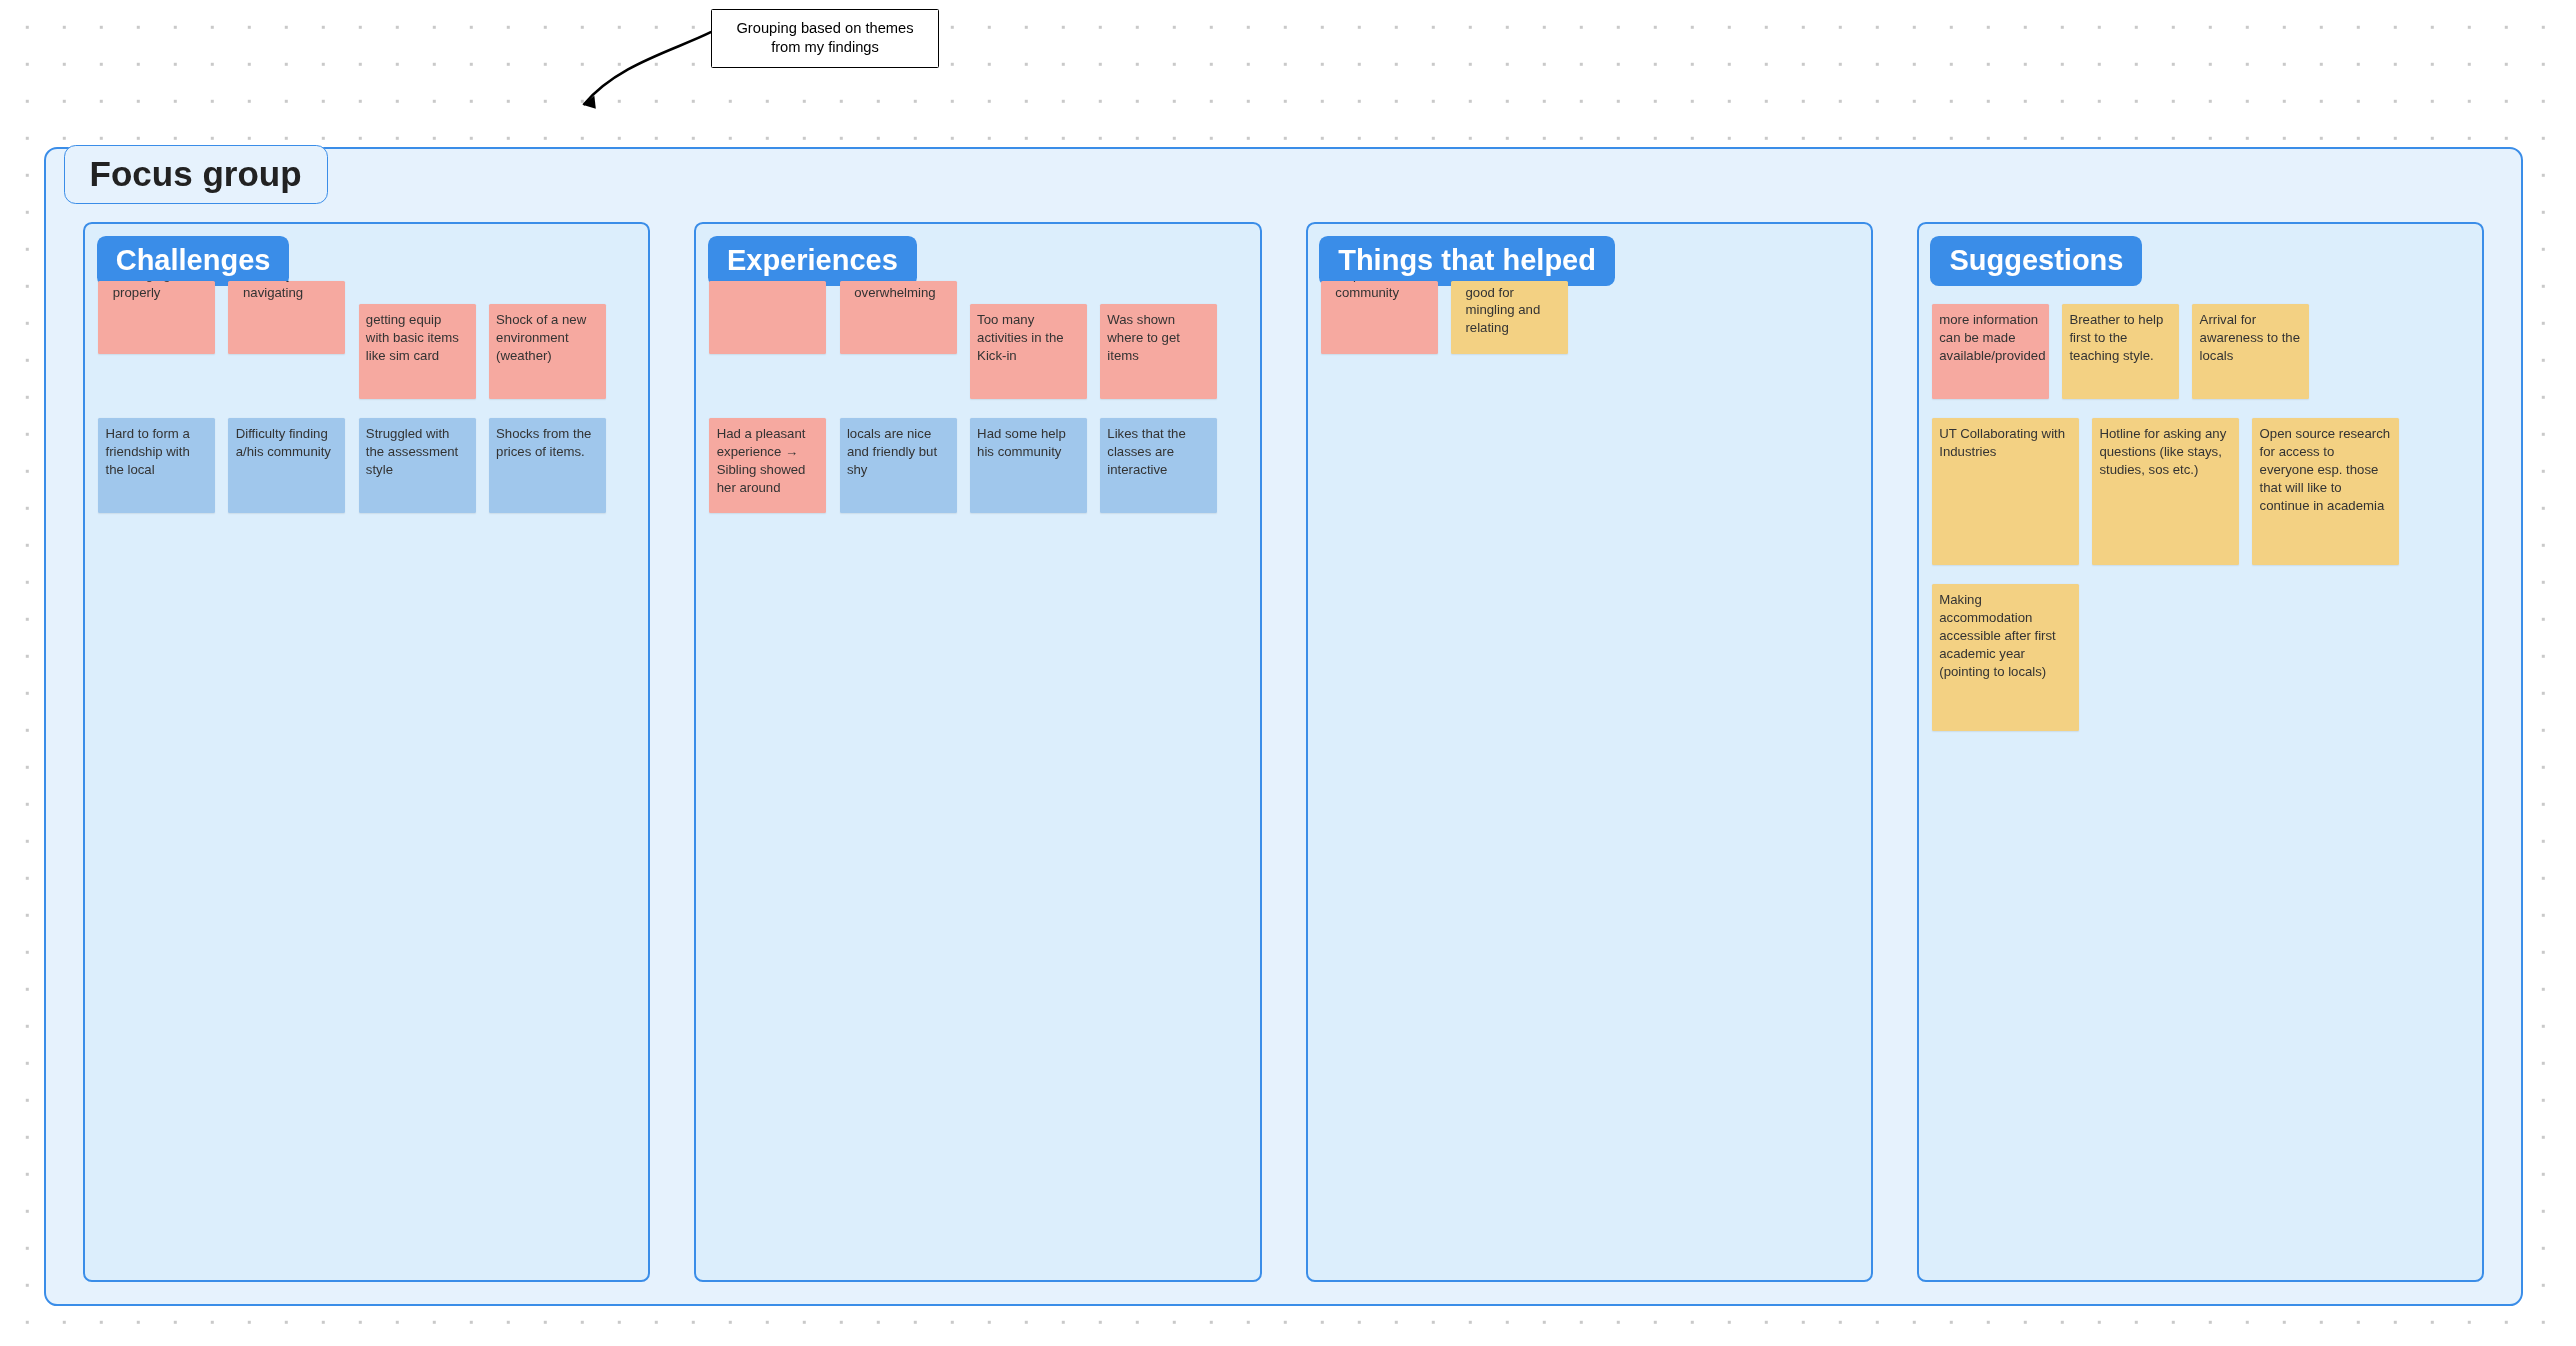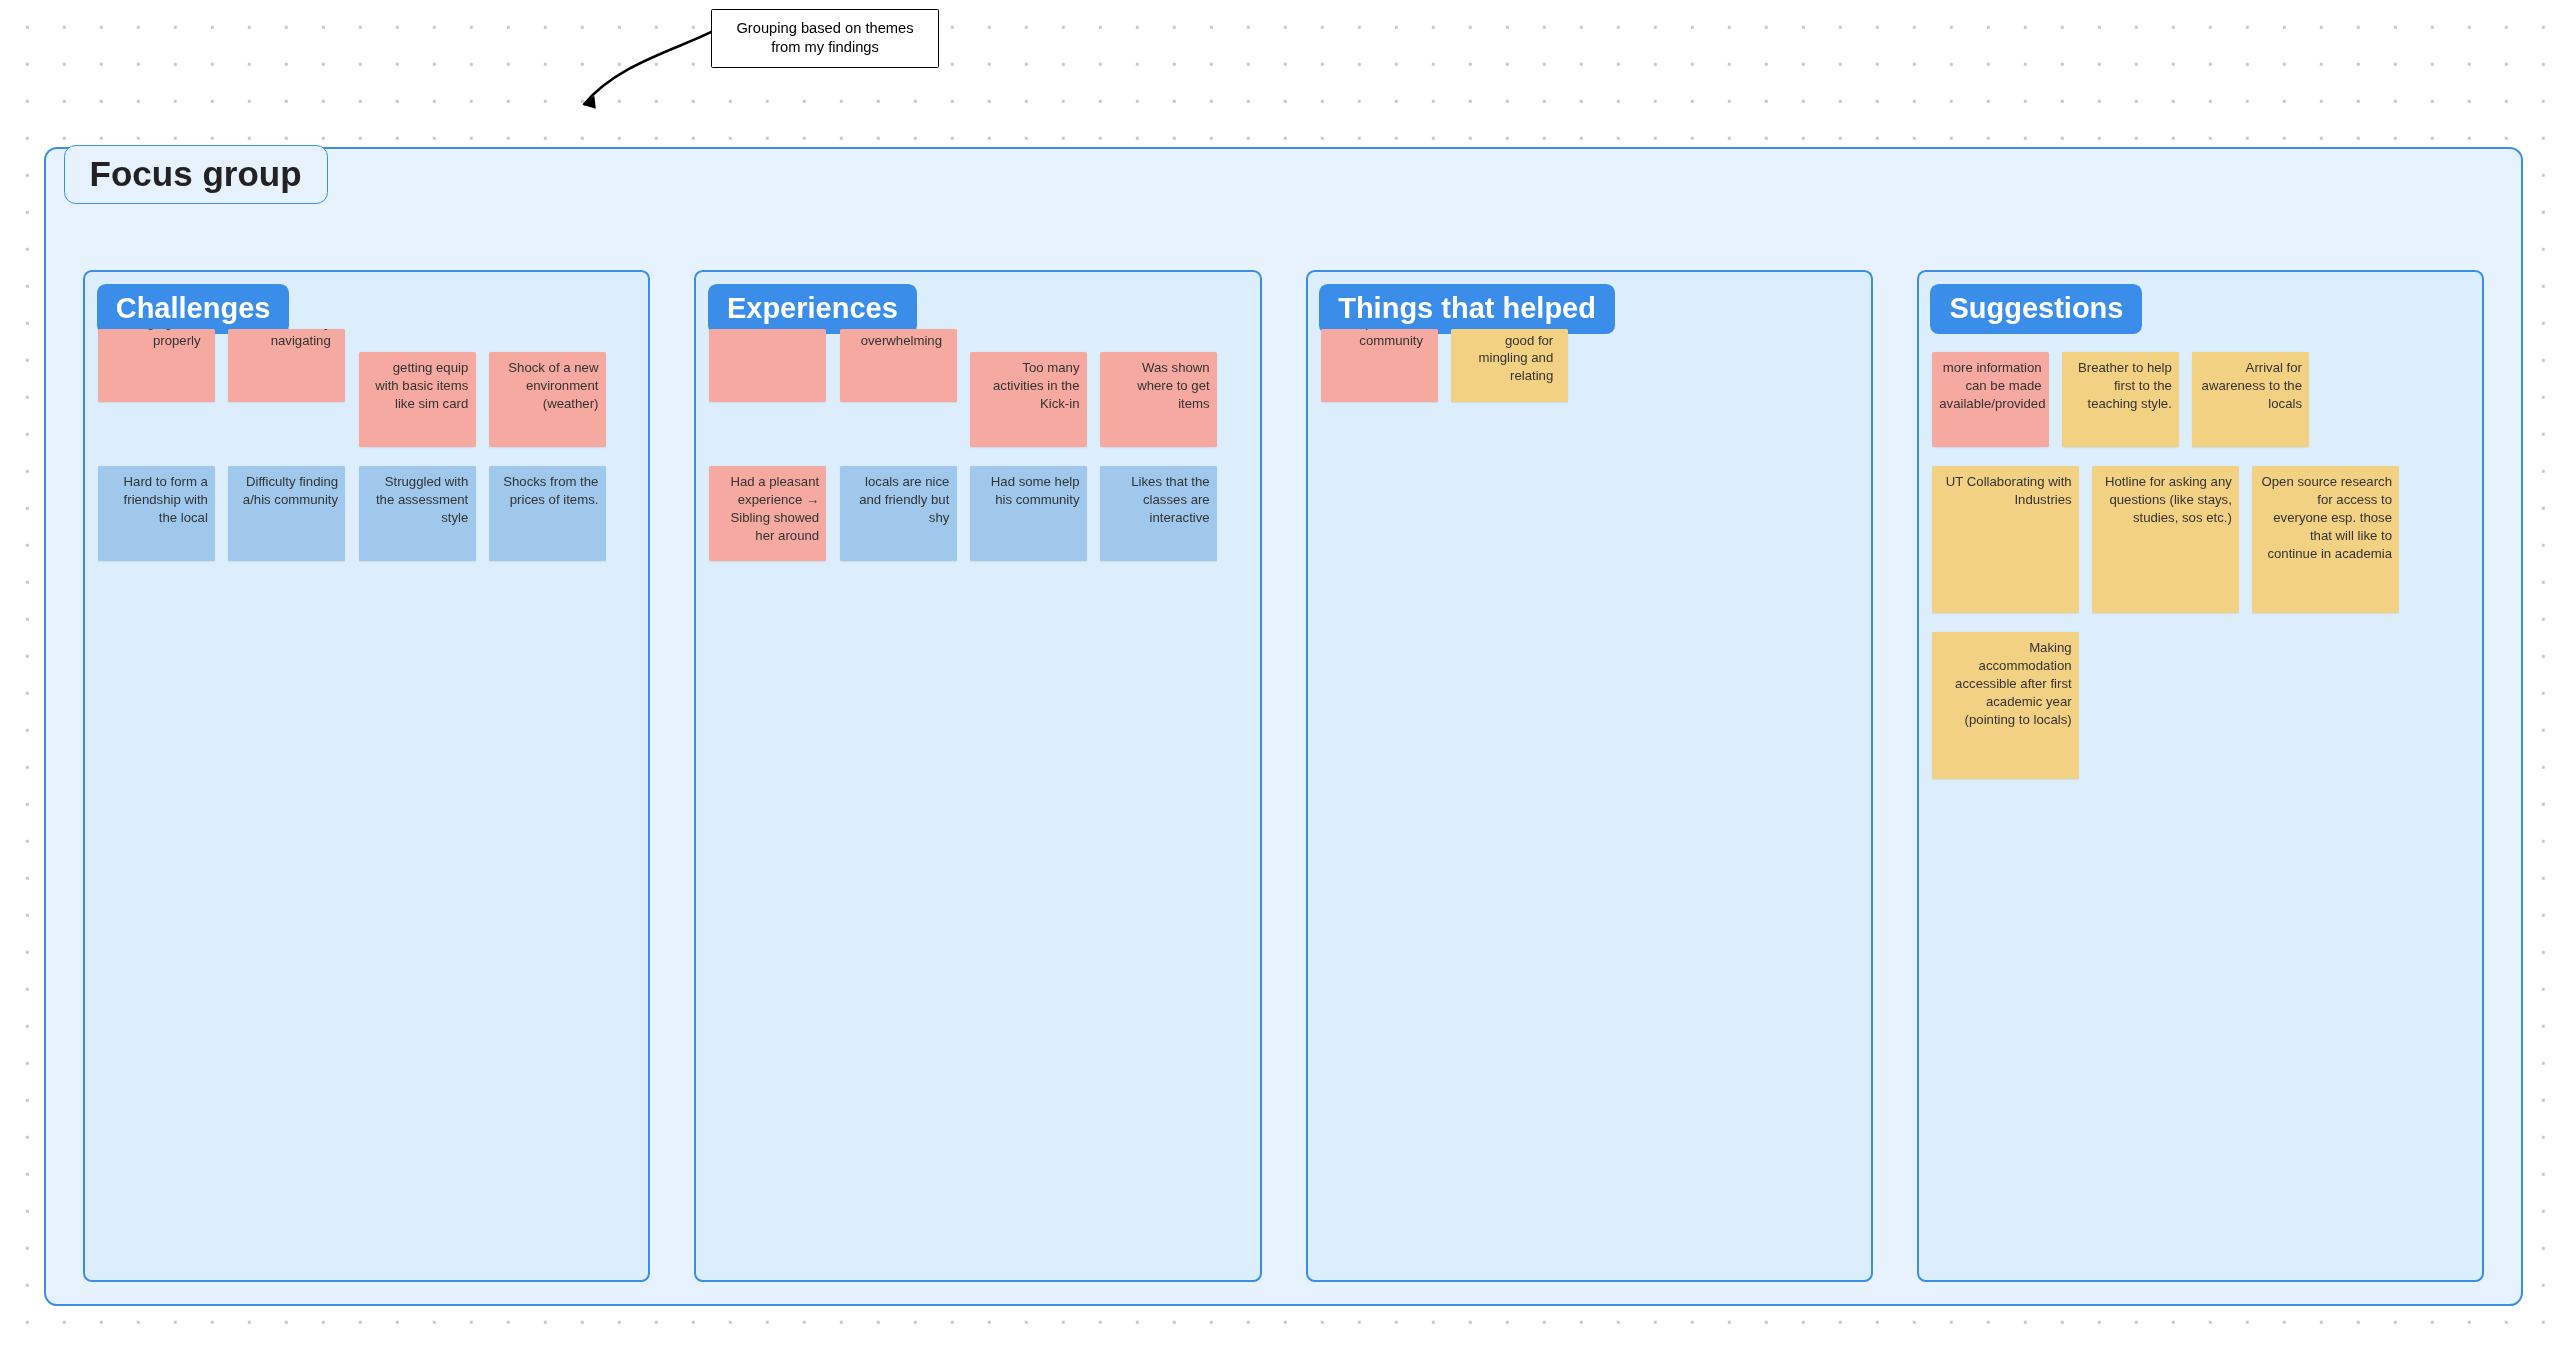--- a/index.html
+++ b/index.html
@@ -48,21 +48,20 @@
   .focus-group {
     position: absolute;
     top: 147px;
     left: 44px;
     width: 2479px;
     height: 1159px;
     background: #e6f2fd;
     border: 2.2px solid #3a8de8;
     border-radius: 13.2px;
     padding: 14.7px;
-    text-align: right;
   }
   .focus-group-title {
     position: absolute;
     top: -4.4px;
     left: 17.6px;
     background: #e6f2fd;
     border: 1.5px solid #3a8de8;
     border-radius: 11.7px;
     padding: 8.8px 25px;
     font-size: 35px;
@@ -71,21 +70,20 @@
   }
 
   .columns-row {
     position: absolute;
     top: 73px;
     left: 37px;
     right: 37px;
     bottom: 22px;
     display: flex;
     gap: 44px;
-    margin-top: 48px;
   }
 
   .column {
     flex: 1 1 0;
     background: #dceefc;
     border: 2.2px solid #3a8de8;
     border-radius: 8.8px;
     position: relative;
     padding: 51px 13.2px 13.2px 13.2px;
   }

